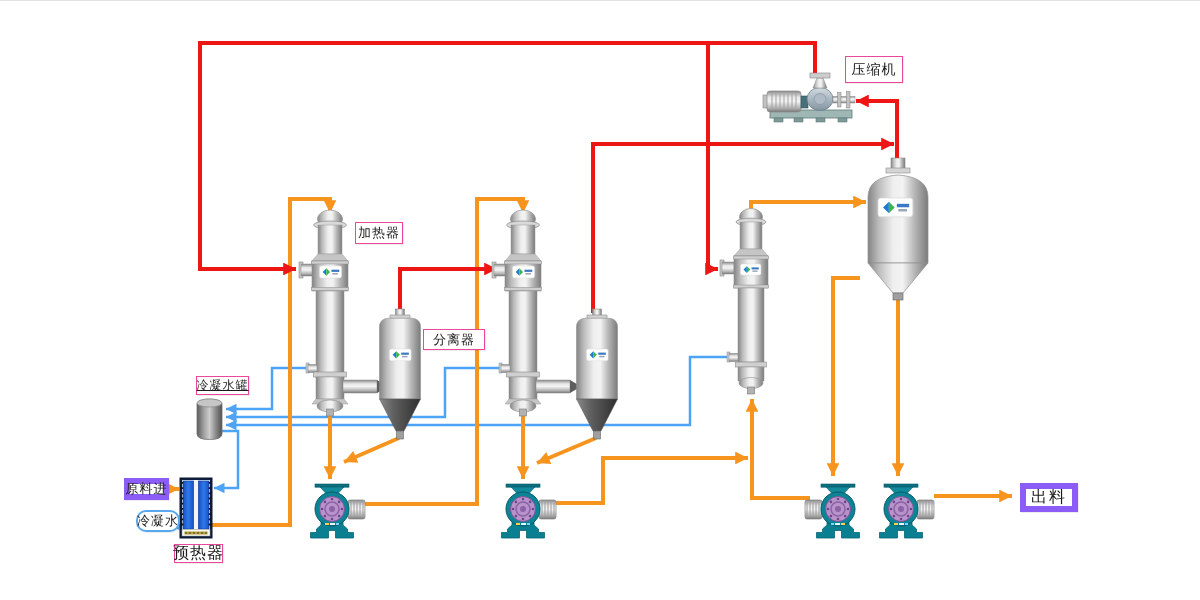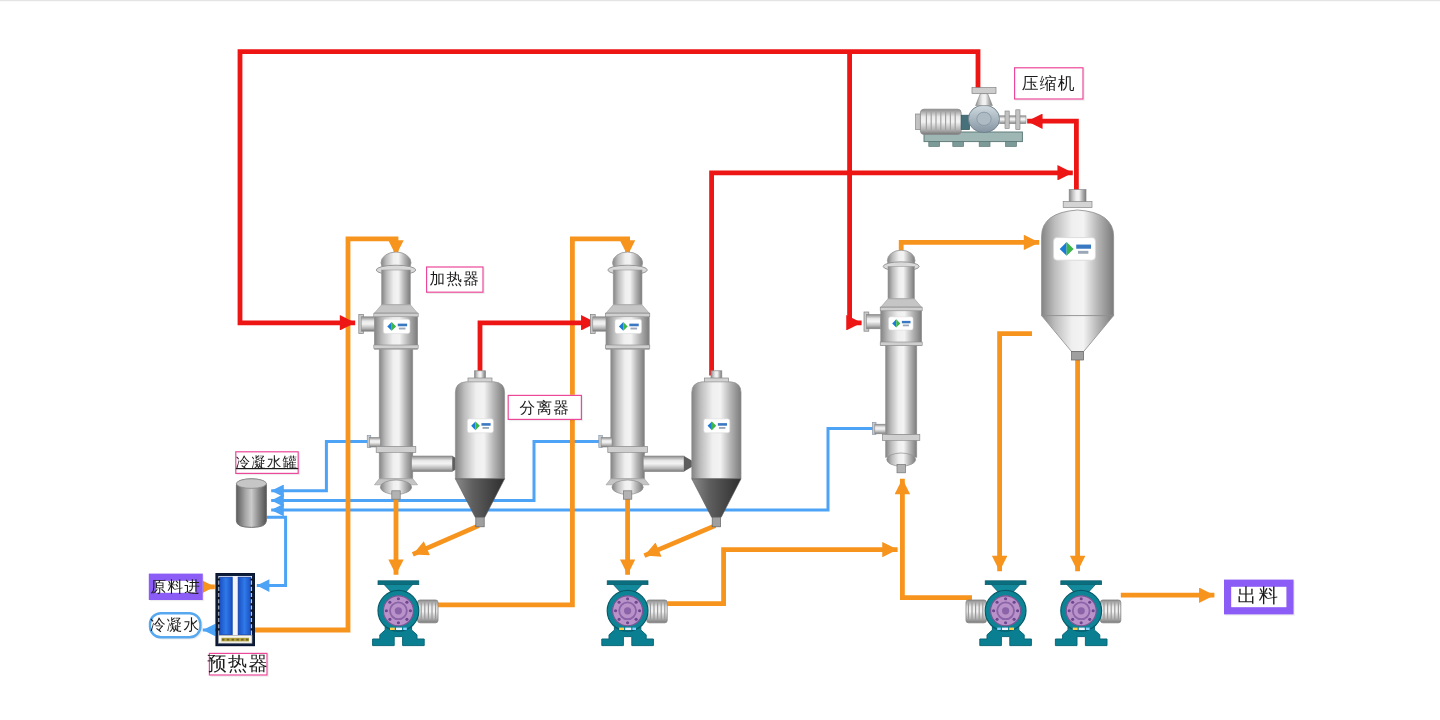--- a/index.html
+++ b/index.html
@@ -15,21 +15,21 @@
     font-size:13px;letter-spacing:1px;box-shadow:1px 1px 0 rgba(0,0,0,0.07);
     box-sizing:border-box;white-space:nowrap;z-index:5;
   }
   .lbl.orange{border:6px solid #8b5cf6;}
   .lbl.blue{border:2px solid #58a8f0;}
   #lbl-compressor{left:845px;top:55px;width:58px;height:27px;font-size:14px;}
   #lbl-heater{left:355px;top:221px;width:48px;height:22px;text-align:right;}
   #lbl-separator{left:423px;top:328px;width:62px;height:21px;}
   #lbl-condensate-tank{left:196px;top:375px;width:53px;height:19px;font-size:12px;text-decoration:underline;}
   #lbl-feed-in{left:124px;top:477px;width:45px;height:22px;}
-  #lbl-condensate-out{left:124px;top:509px;width:44px;height:22px;border-radius:10px;}
+  #lbl-condensate-out{left:136px;top:509px;width:44px;height:22px;border-radius:10px;}
   #lbl-preheater{left:174px;top:543px;width:49px;height:19px;font-size:16px;}
   #lbl-product-out{left:1020px;top:482px;width:58px;height:29px;font-size:16px;letter-spacing:2px;}
 </style>
 </head>
 <body>
 
 <div class="canvas">
 
 <svg width="1200" height="600" viewBox="0 0 1200 600">
   <defs>

